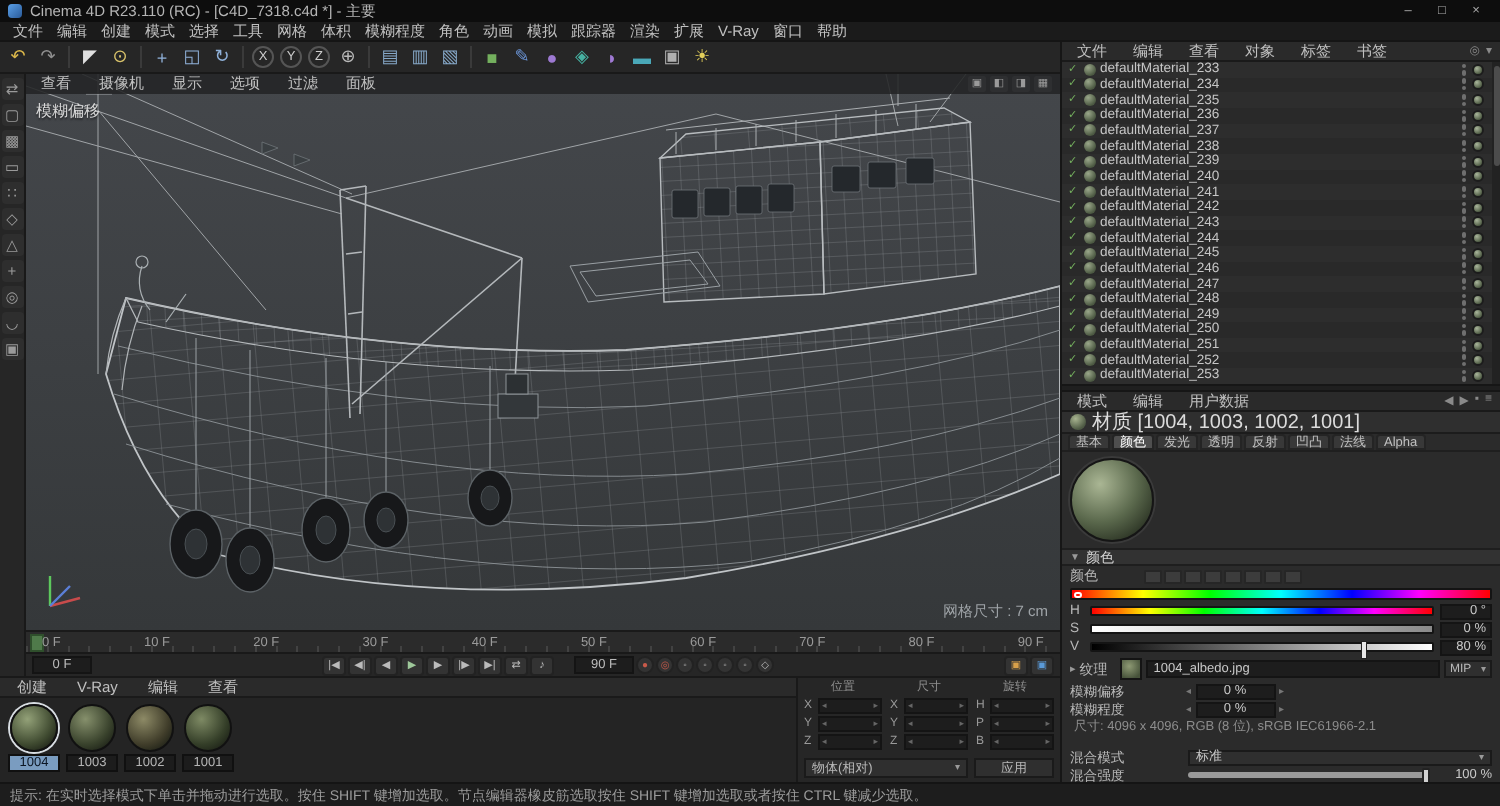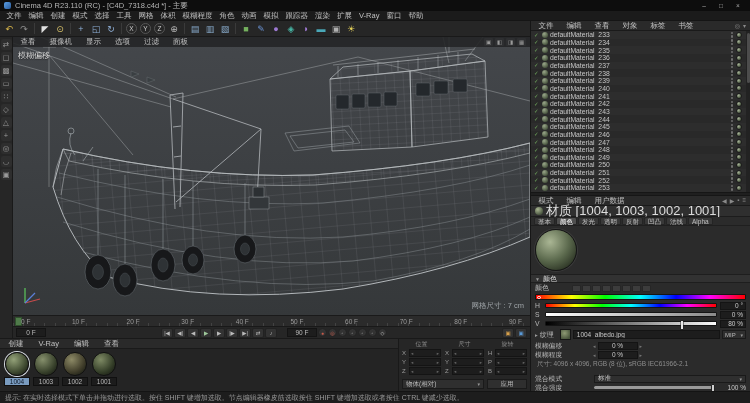--- a/index.html
+++ b/index.html
@@ -77,21 +77,21 @@
 .om-name{white-space:nowrap;overflow:hidden;}
 .om-sp{flex:1;}
 .om-dots{display:flex;flex-direction:column;gap:1px;width:4px;align-items:center;flex:none;}
 .om-dots .dot{width:2.5px;height:2.5px;border-radius:50%;background:#6f6f6f;}
 .om-tag{width:6px;height:6px;border-radius:50%;background:radial-gradient(circle at 35% 30%,#a8b49a,#55624a 70%);border:1px solid #1c1c1c;flex:none;}
 .om-scroll{position:absolute;right:0;top:0;width:4px;height:100%;background:#222;}
 .om-thumb{position:absolute;right:0.5px;top:2px;width:3px;height:50px;background:#4c4c4c;border-radius:2px;}
 .splitter{height:4px;background:#1f1f1f;border-top:1px solid #161616;border-bottom:1px solid #161616;flex:none;}
 
 .am{flex:1;display:flex;flex-direction:column;background:#2b2b2b;overflow:hidden;}
-.am-title{height:11px;display:flex;align-items:center;gap:3px;padding:0 4px;font-size:13px;color:#dcdcdc;background:#2f2f2f;border-bottom:1px solid #1c1c1c;flex:none;}
+.am-title{height:11px;display:flex;align-items:center;gap:3px;padding:0 4px;font-size:10px;color:#dcdcdc;background:#2f2f2f;border-bottom:1px solid #1c1c1c;flex:none;}
 .am-title-sphere{width:8px;height:8px;border-radius:50%;background:radial-gradient(circle at 35% 30%,#a8b490,#4e5a44 70%);flex:none;}
 .am-tabs{height:9px;display:flex;gap:1px;padding:0 3px;align-items:center;background:#2b2b2b;border-bottom:1px solid #1f1f1f;flex:none;}
 .am-tab{padding:0 3px;height:8px;line-height:8px;font-size:6.5px;background:#383838;border:1px solid #242424;color:#c0c0c0;border-radius:2px 2px 0 0;}
 .am-tab.active{background:#4f4f4f;color:#fff;}
 .am-preview{height:48px;display:flex;padding:3px 4px;gap:4px;flex:none;}
 .preview-sphere{width:42px;height:42px;border-radius:50%;background:radial-gradient(circle at 35% 30%,#aab694,#5a684c 50%,#232a1d 88%);border:1px solid #151515;box-shadow:0 0 0 1px #3a3a3a;}
 .section-head{height:9px;display:flex;align-items:center;gap:3px;padding:0 4px;font-size:7px;color:#d6d6d6;background:#323232;border-top:1px solid #1e1e1e;border-bottom:1px solid #1e1e1e;flex:none;}
 .section-arrow{font-size:5px;color:#9a9a9a;}
 .row{display:flex;align-items:center;gap:3px;padding:0 4px;flex:none;}
 .color-row{height:10px;}

